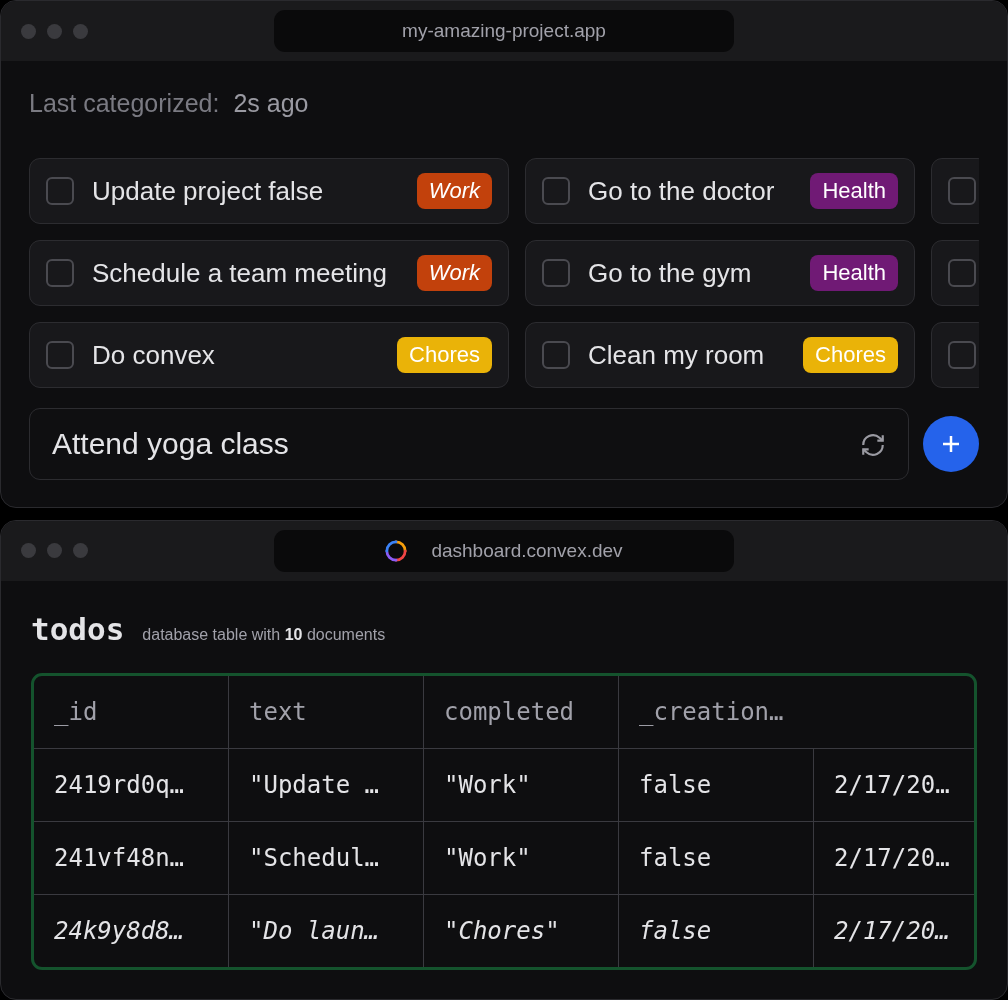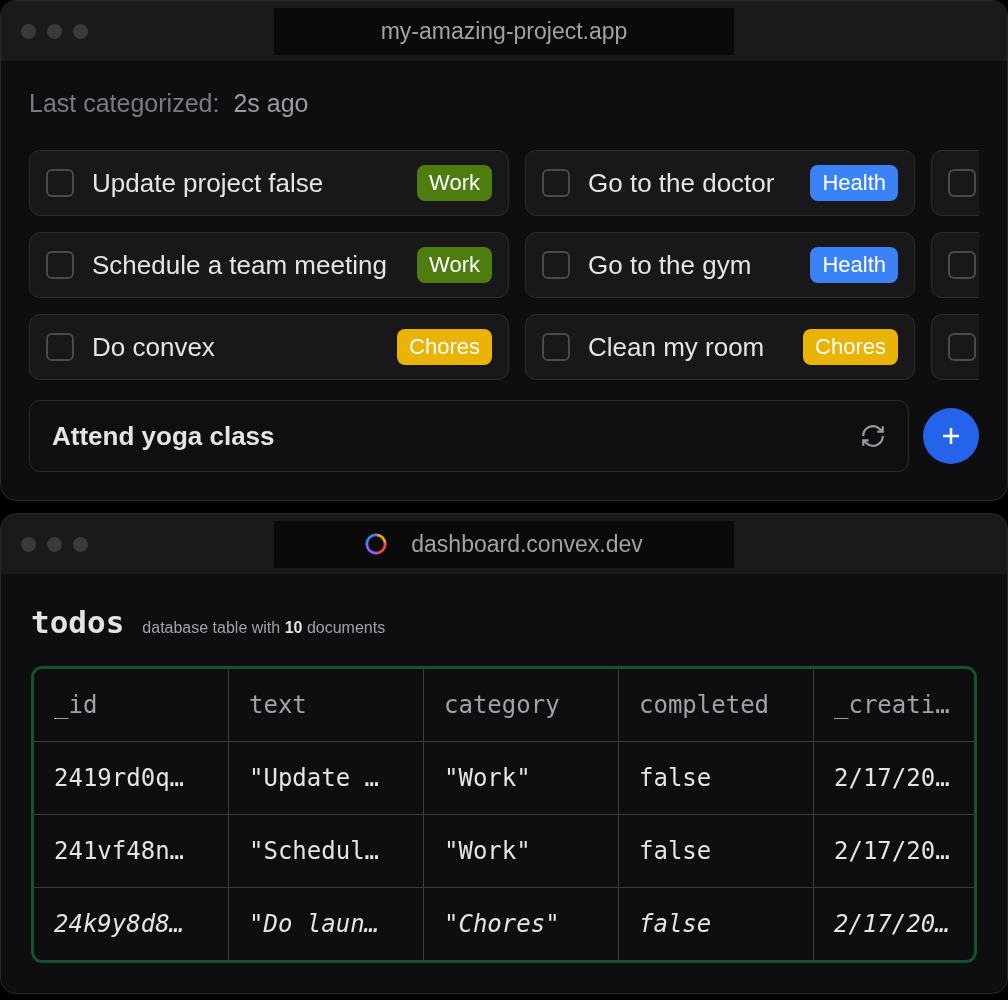--- a/index.html
+++ b/index.html
@@ -40,47 +40,47 @@
       width: 15px;
       height: 15px;
       border-radius: 50%;
       background: #3a3a3e;
     }
     .address-bar {
       position: absolute;
       left: 50%;
       transform: translateX(-50%);
       background: #0a0a0b;
-      border-radius: 1px;
+      border-radius: 11px;
       padding: 10px 24px;
       display: flex;
       align-items: center;
       gap: 14px;
       min-width: 460px;
       justify-content: center;
-      font-size: 23px;
+      font-size: 19px;
       color: #a1a1aa;
     }
     .convex-icon {
       width: 22px;
       height: 22px;
       position: relative;
       margin-right: 10px;
     }
     .convex-icon svg {
       width: 100%;
       height: 100%;
     }
     .app-body {
       padding: 28px;
     }
     .status-line {
       display: flex;
       gap: 14px;
-      margin-bottom: 32px;
+      margin-bottom: 40px;
       font-size: 25px;
       color: #7a7a82;
     }
     .status-value {
       color: #9a9aa2;
     }
     .todo-grid {
       display: grid;
       grid-template-columns: 480px 390px 58px;
       gap: 16px;
@@ -111,22 +111,22 @@
       white-space: nowrap;
       overflow: hidden;
     }
     .badge {
       padding: 5px 12px;
       border-radius: 8px;
       font-size: 22px;
       font-weight: 500;
       color: #fff;
     }
-    .badge-work { background: #4d7c0f; }
-    .badge-health { background: #3b82f6; text-align: right; }
+    .badge-work { background: #c2410c; font-style: italic; }
+    .badge-health { background: #701a75; text-align: right; }
     .badge-chores { background: #eab308; color: #fff; }
     .todo-partial {
       background: #18181b;
       border: 1px solid #2c2c30;
       border-radius: 11px;
       padding: 14px 16px;
       display: flex;
       align-items: center;
       height: 66px;
       overflow: hidden;
@@ -135,27 +135,26 @@
       display: flex;
       gap: 14px;
       align-items: center;
     }
     .text-input {
       flex: 1;
       background: #0f0f11;
       border: 1px solid #2c2c30;
       border-radius: 11px;
       padding: 20px 22px;
-      font-size: 26px;
+      font-size: 30px;
       color: #e4e4e7;
       display: flex;
       align-items: center;
       justify-content: space-between;
       height: 72px;
-      font-weight: bold;
     }
     .refresh-icon {
       width: 26px;
       height: 26px;
       color: #9a9aa2;
     }
     .add-button {
       width: 56px;
       height: 56px;
       border-radius: 50%;
@@ -333,21 +332,20 @@
       <span class="table-name mono">todos</span>
       <span class="table-desc">
         <span>database table with </span><span class="bold">10</span><span> documents</span>
       </span>
     </div>
 
     <div class="db-table mono">
       <div class="db-row db-header">
         <div class="db-cell">_id</div>
         <div class="db-cell">text</div>
-        <div class="db-cell">category</div>
         <div class="db-cell">completed</div>
         <div class="db-cell">_creationTim</div>
       </div>
       <div class="db-row">
         <div class="db-cell">2419rd0q…</div>
         <div class="db-cell">"Update …</div>
         <div class="db-cell">"Work"</div>
         <div class="db-cell">false</div>
         <div class="db-cell">2/17/202…</div>
       </div>

